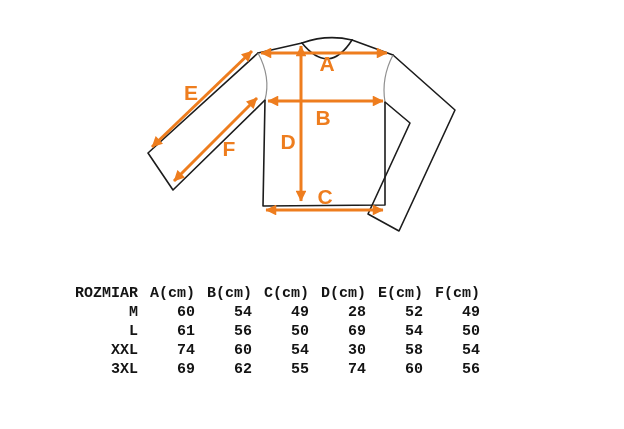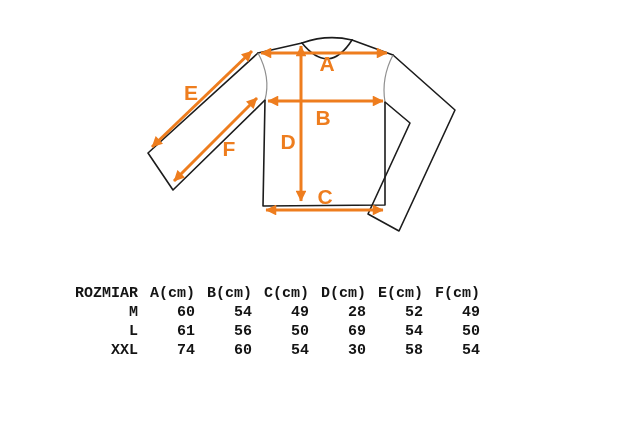--- a/index.html
+++ b/index.html
@@ -130,16 +130,25 @@
       </tr>
       <tr>
         <td>XXL</td>
         <td>74</td>
         <td>60</td>
         <td>54</td>
         <td>30</td>
         <td>58</td>
         <td>54</td>
       </tr>
+      <tr>
+        <td>3XL</td>
+        <td>69</td>
+        <td>62</td>
+        <td>55</td>
+        <td>74</td>
+        <td>60</td>
+        <td>56</td>
+      </tr>
     </tbody>
   </table>
 
 </div>
 
 </body></html>

